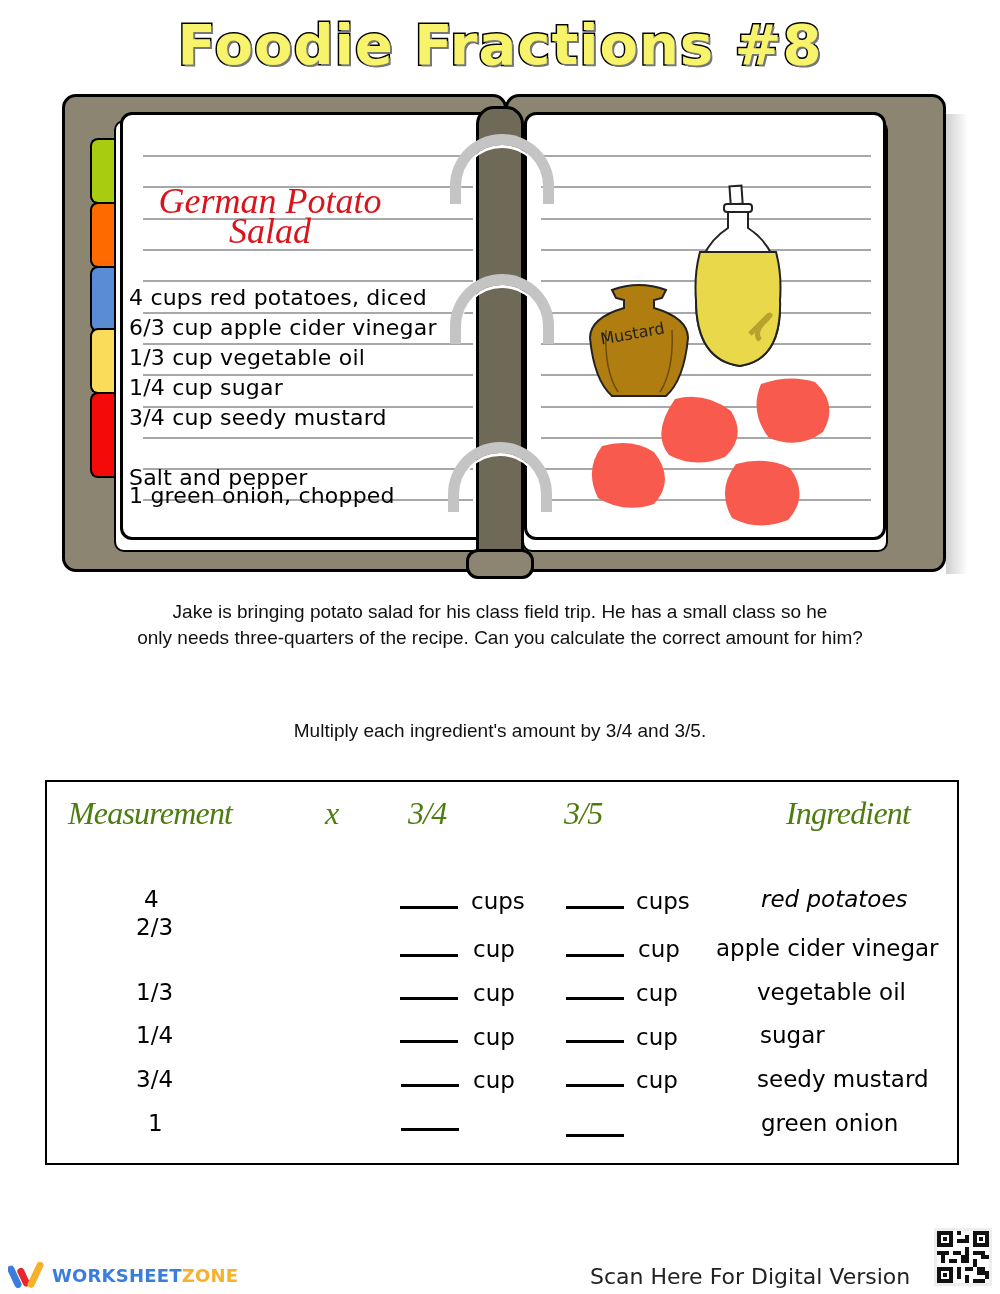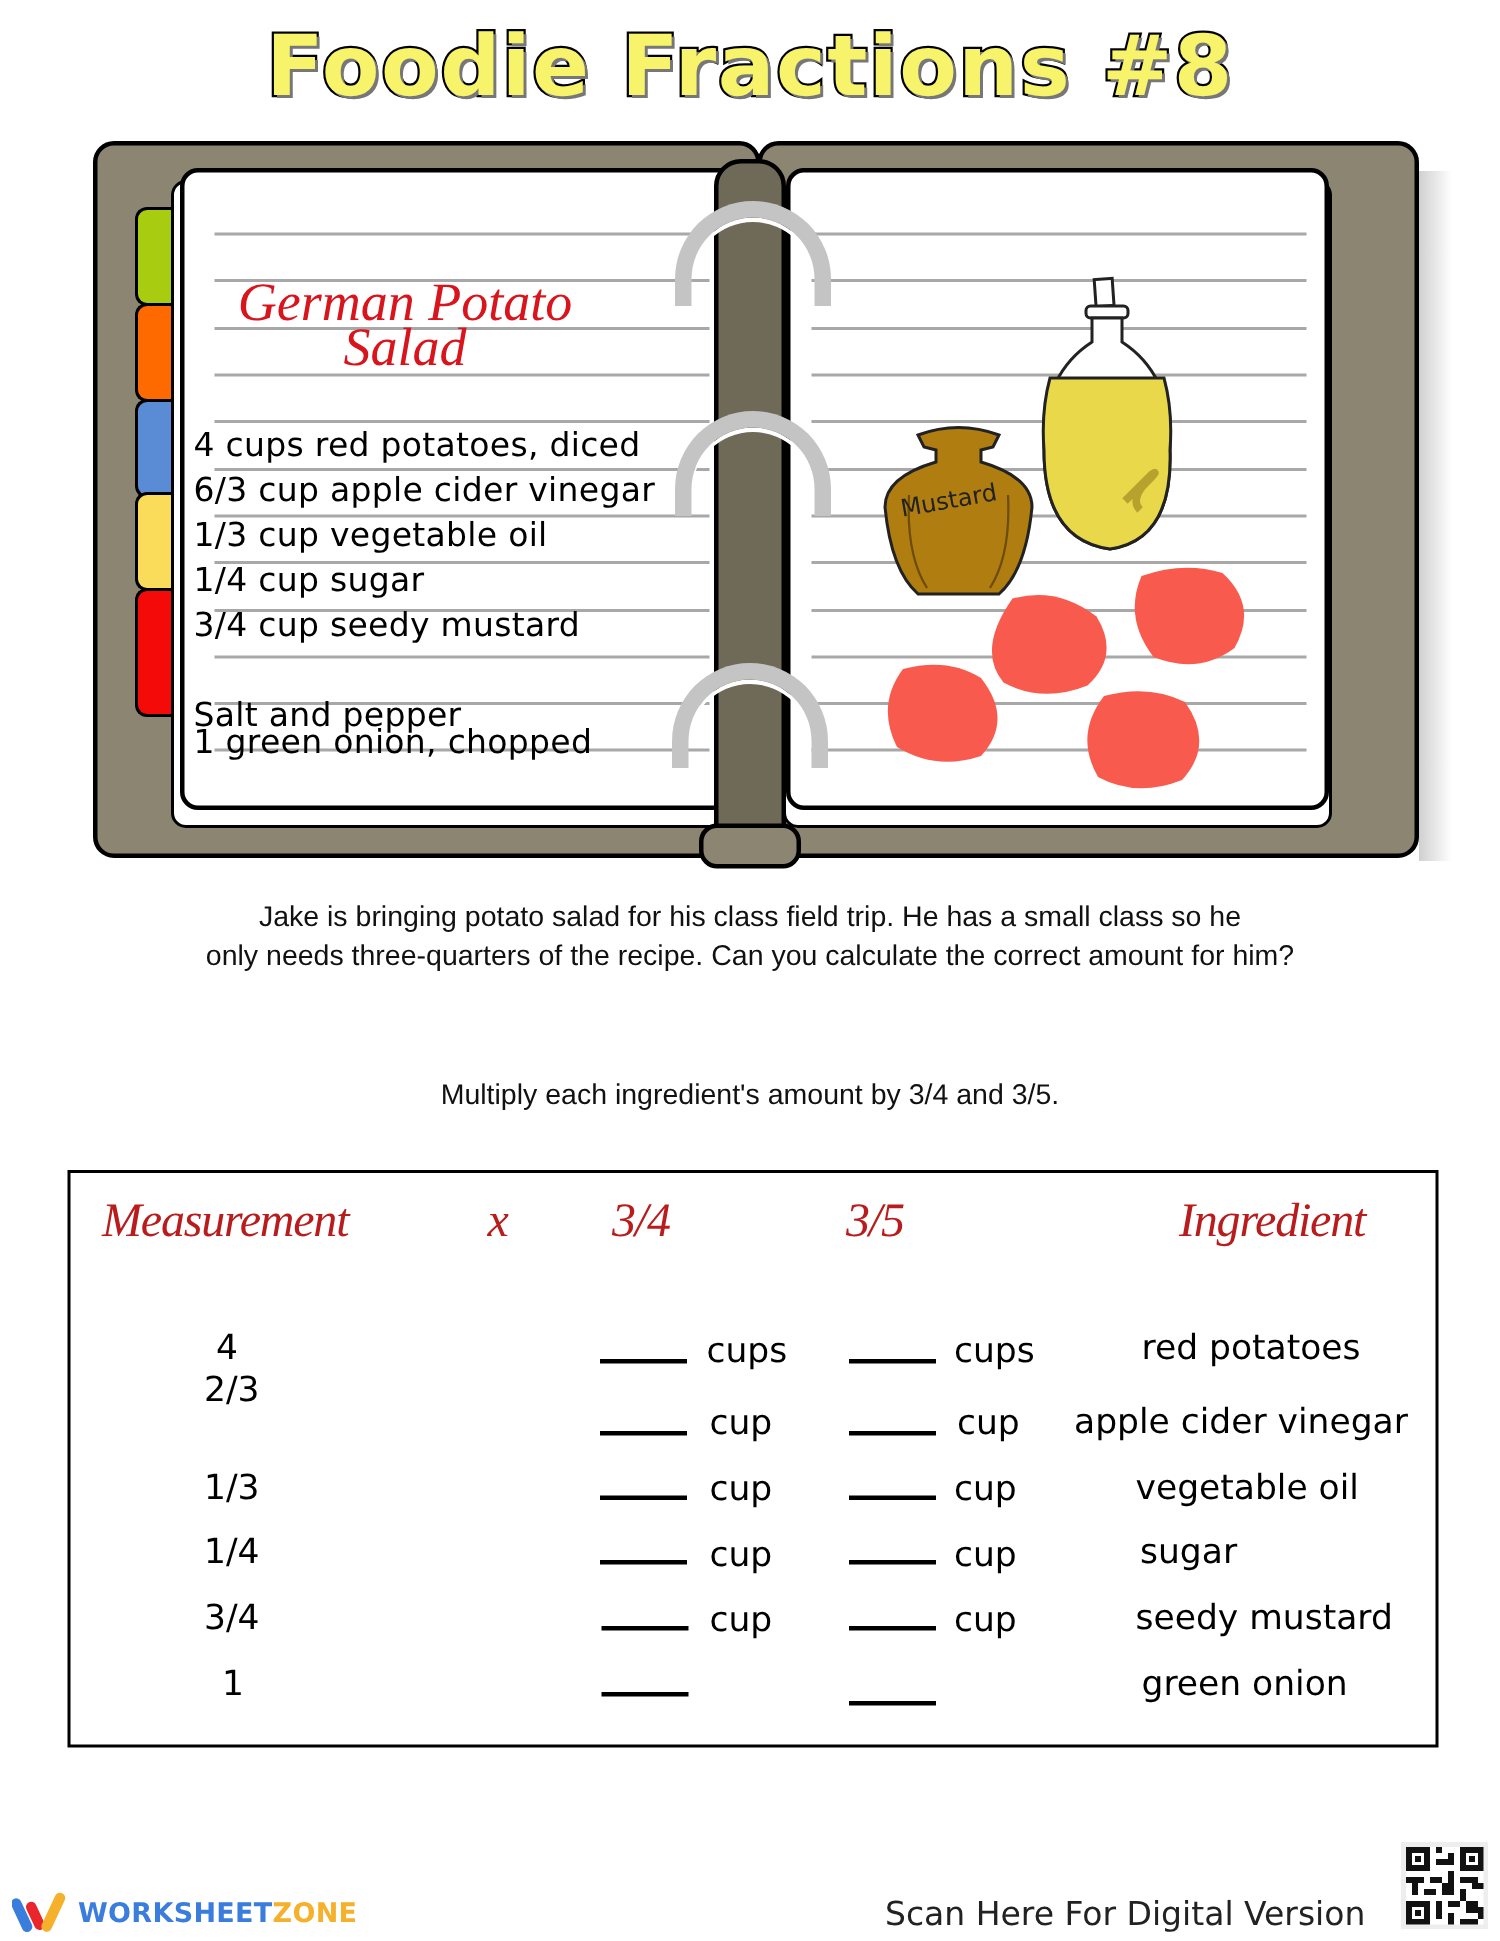--- a/index.html
+++ b/index.html
@@ -87,21 +87,21 @@
     font-size: 19px; color: #111;
   }
 
   
   .table-box {
     position: absolute; left: 45px; top: 780px; width: 914px; height: 385px;
     border: 2px solid #000;
   }
   .th {
     position: absolute; top: 795px; font-family: "Liberation Serif", serif; font-style: italic;
-    font-size: 32px; color: #b91c1c; letter-spacing: -0.8px; text-align: center;
+    font-size: 32px; color: #4d7c0f; letter-spacing: -0.8px; text-align: center;
   }
   .cell {
     position: absolute; font-family: "DejaVu Sans", sans-serif; font-size: 23px; color: #000; white-space: nowrap;
   }
   .blank { position: absolute; height: 3px; width: 58px; background: #000; }
 
   
   .logo { position: absolute; left: 8px; top: 1260px; height: 30px; display: flex; align-items: center; }
   .logo-text { font-family: "DejaVu Sans", sans-serif; font-weight: bold; font-size: 18px; margin-left: 6px; letter-spacing: 0.2px; }
   .logo-w1 { color: #3b7ddd; }
@@ -232,21 +232,21 @@
 <div class="th" style="left:325px;">x</div>
 <div class="th" style="left:408px;">3/4</div>
 <div class="th" style="left:564px;">3/5</div>
 <div class="th" style="left:786px;">Ingredient</div>
 
 <div class="cell" style="left:144px;top:886px;">4</div>
 <div class="blank" style="left:400px;top:906px;"></div>
 <div class="cell" style="left:471px;top:888px;">cups</div>
 <div class="blank" style="left:566px;top:906px;"></div>
 <div class="cell" style="left:636px;top:888px;">cups</div>
-<div class="cell" style="left:761px;top:886px;">red potatoes</div>
+<div class="cell" style="left:761px;top:886px;font-style:italic;">red potatoes</div>
 
 <div class="cell" style="left:136px;top:914px;">2/3</div>
 <div class="blank" style="left:400px;top:954px;"></div>
 <div class="cell" style="left:473px;top:936px;">cup</div>
 <div class="blank" style="left:566px;top:954px;"></div>
 <div class="cell" style="left:638px;top:936px;">cup</div>
 <div class="cell" style="left:716px;top:935px;">apple cider vinegar</div>
 
 <div class="cell" style="left:136px;top:979px;">1/3</div>
 <div class="blank" style="left:400px;top:997px;"></div>

